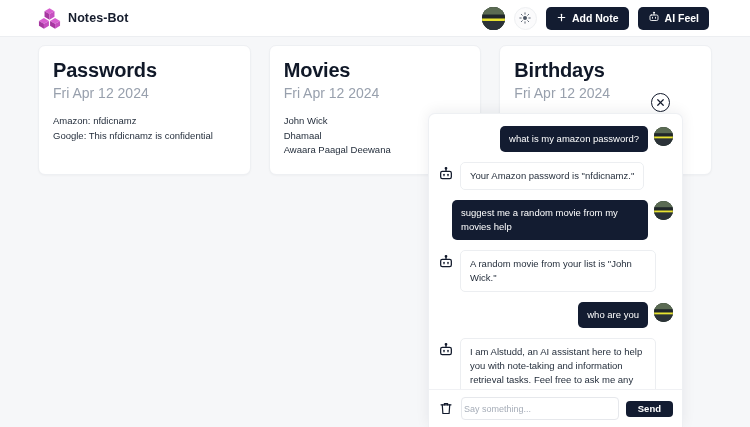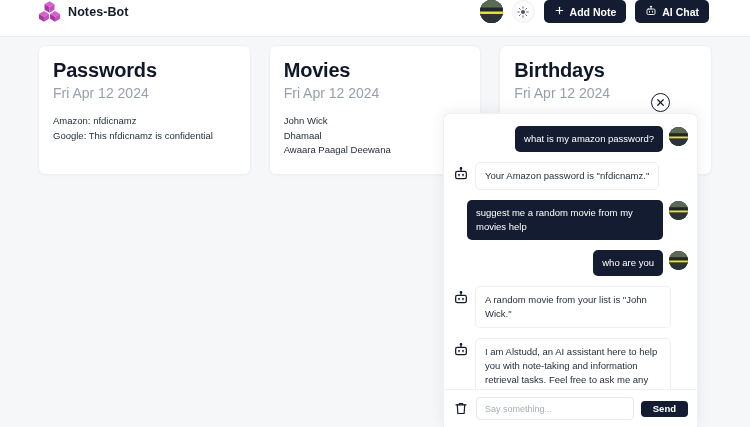--- a/index.html
+++ b/index.html
@@ -11,21 +11,21 @@
     color: #111827;
   }
   #app { position: relative; width: 750px; height: 427px; }
 
   
   .header {
     position: absolute; left: 0; top: 0;
     width: 750px; height: 37px;
     background: #ffffff;
     border-bottom: 1px solid #eceef1;
-    display: flex; align-items: flex-start;
+    display: flex; align-items: center;
   }
   .brand { display: flex; align-items: center; gap: 7px; margin-left: 38px; }
   .brand-logo { width: 23px; height: 23px; display: block; }
   .brand-name { font-size: 12.5px; font-weight: bold; letter-spacing: .1px; color: #151c2c; }
 
   .header-right {
     margin-left: auto; margin-right: 41px;
     display: flex; align-items: center; gap: 9px;
   }
   .avatar {
@@ -62,21 +62,21 @@
     min-height: 113px;
     box-shadow: 0 1px 2px rgba(16,24,40,.03);
   }
   .note-title { font-size: 20px; font-weight: bold; color: #101828; letter-spacing: -.2px; }
   .note-date { font-size: 14px; color: #98a0ad; margin-top: 3px; }
   .note-body { margin-top: 13px; }
   .note-line { font-size: 9.5px; line-height: 14.5px; color: #1f2937; }
 
   
   .chat-panel {
-    position: absolute; left: 443px; top: 113px;
+    position: absolute; left: 428px; top: 113px;
     width: 255px; height: 314px;
     background: #ffffff;
     border-radius: 7px 7px 0 0;
     border: 1px solid #eef0f3; border-bottom: none;
     box-shadow: 0 -2px 14px rgba(16,24,40,.07);
     display: flex; flex-direction: column;
     overflow: hidden;
   }
   .chat-close {
     position: absolute; left: 651px; top: 93px;
@@ -107,21 +107,21 @@
   .chat-input-row {
     flex: none; height: 38px;
     border-top: 1px solid #f0f1f4;
     display: flex; align-items: center; gap: 7px;
     padding: 0 9px;
   }
   .trash-btn { width: 16px; height: 18px; flex: none; cursor: pointer; }
   .chat-input {
     flex: 1 1 auto; height: 23px;
     border: 1px solid #e6e8ec; border-radius: 4px;
-    padding: 0 8px; font-size: 9px; color: #1f2937;
+    padding: 0 2px; font-size: 9px; color: #1f2937;
     font-family: "Liberation Sans", sans-serif;
     background: #fff; outline: none;
   }
   .chat-input::placeholder { color: #a6adb8; }
   .send-btn {
     flex: none; height: 16px; padding: 0 12px;
     background: #131c31; color: #fff; border: none; border-radius: 4px;
     font-size: 9.5px; font-weight: bold; cursor: pointer;
     font-family: "Liberation Sans", sans-serif;
   }
@@ -195,21 +195,21 @@
           <svg viewBox="0 0 24 24" width="12" height="12" aria-hidden="true">
             <g fill="none" stroke="#ffffff" stroke-width="1.8" stroke-linecap="round" stroke-linejoin="round">
               <rect x="4" y="8" width="16" height="11" rx="2.5"></rect>
               <line x1="12" y1="4" x2="12" y2="8"></line>
               <circle cx="12" cy="3.2" r="1.1" fill="#ffffff"></circle>
               <line x1="9" y1="12.5" x2="9" y2="14.5"></line>
               <line x1="15" y1="12.5" x2="15" y2="14.5"></line>
             </g>
           </svg>
         </span>
-        <span>AI Chat</span>
+        <span>AI Feel</span>
       </button>
     </div>
   </div>
 
   <div class="notes">
 
     <div class="note-card">
       <div class="note-title">Passwords</div>
       <div class="note-date">Fri Apr 12 2024</div>
       <div class="note-body">
@@ -285,46 +285,46 @@
           <svg viewBox="0 0 24 24" width="19" height="19" aria-hidden="true">
             <rect width="24" height="24" fill="#38493a"></rect>
             <rect y="0" width="24" height="8" fill="#5b6b53"></rect>
             <rect y="8" width="24" height="5" fill="#20262a"></rect>
             <rect y="12" width="24" height="2.6" fill="#e8e332"></rect>
             <rect y="14.6" width="24" height="9.4" fill="#2b3238"></rect>
           </svg>
         </span>
       </div>
 
+      <div class="msg bot">
+        <span class="bot-icon">
+          <svg viewBox="0 0 24 24" width="16" height="16" aria-hidden="true">
+            <g fill="none" stroke="#121a2c" stroke-width="1.9" stroke-linecap="round" stroke-linejoin="round">
+              <rect x="4" y="8" width="16" height="11" rx="2.5"></rect>
+              <line x1="12" y1="4.4" x2="12" y2="8"></line>
+              <circle cx="12" cy="3.4" r="1.1" fill="#121a2c"></circle>
+              <line x1="9" y1="12.5" x2="9" y2="14.5"></line>
+              <line x1="15" y1="12.5" x2="15" y2="14.5"></line>
+            </g>
+          </svg>
+        </span>
+        <div class="bubble">A random movie from your list is "John Wick."</div>
+      </div>
+
       <div class="msg user">
         <div class="bubble">who are you</div>
         <span class="msg-avatar">
           <svg viewBox="0 0 24 24" width="19" height="19" aria-hidden="true">
             <rect width="24" height="24" fill="#38493a"></rect>
             <rect y="0" width="24" height="8" fill="#5b6b53"></rect>
             <rect y="8" width="24" height="5" fill="#20262a"></rect>
             <rect y="12" width="24" height="2.6" fill="#e8e332"></rect>
             <rect y="14.6" width="24" height="9.4" fill="#2b3238"></rect>
           </svg>
         </span>
-      </div>
-
-      <div class="msg bot">
-        <span class="bot-icon">
-          <svg viewBox="0 0 24 24" width="16" height="16" aria-hidden="true">
-            <g fill="none" stroke="#121a2c" stroke-width="1.9" stroke-linecap="round" stroke-linejoin="round">
-              <rect x="4" y="8" width="16" height="11" rx="2.5"></rect>
-              <line x1="12" y1="4.4" x2="12" y2="8"></line>
-              <circle cx="12" cy="3.4" r="1.1" fill="#121a2c"></circle>
-              <line x1="9" y1="12.5" x2="9" y2="14.5"></line>
-              <line x1="15" y1="12.5" x2="15" y2="14.5"></line>
-            </g>
-          </svg>
-        </span>
-        <div class="bubble">A random movie from your list is "John Wick."</div>
       </div>
 
       <div class="msg bot">
         <span class="bot-icon">
           <svg viewBox="0 0 24 24" width="16" height="16" aria-hidden="true">
             <g fill="none" stroke="#121a2c" stroke-width="1.9" stroke-linecap="round" stroke-linejoin="round">
               <rect x="4" y="8" width="16" height="11" rx="2.5"></rect>
               <line x1="12" y1="4.4" x2="12" y2="8"></line>
               <circle cx="12" cy="3.4" r="1.1" fill="#121a2c"></circle>
               <line x1="9" y1="12.5" x2="9" y2="14.5"></line>

